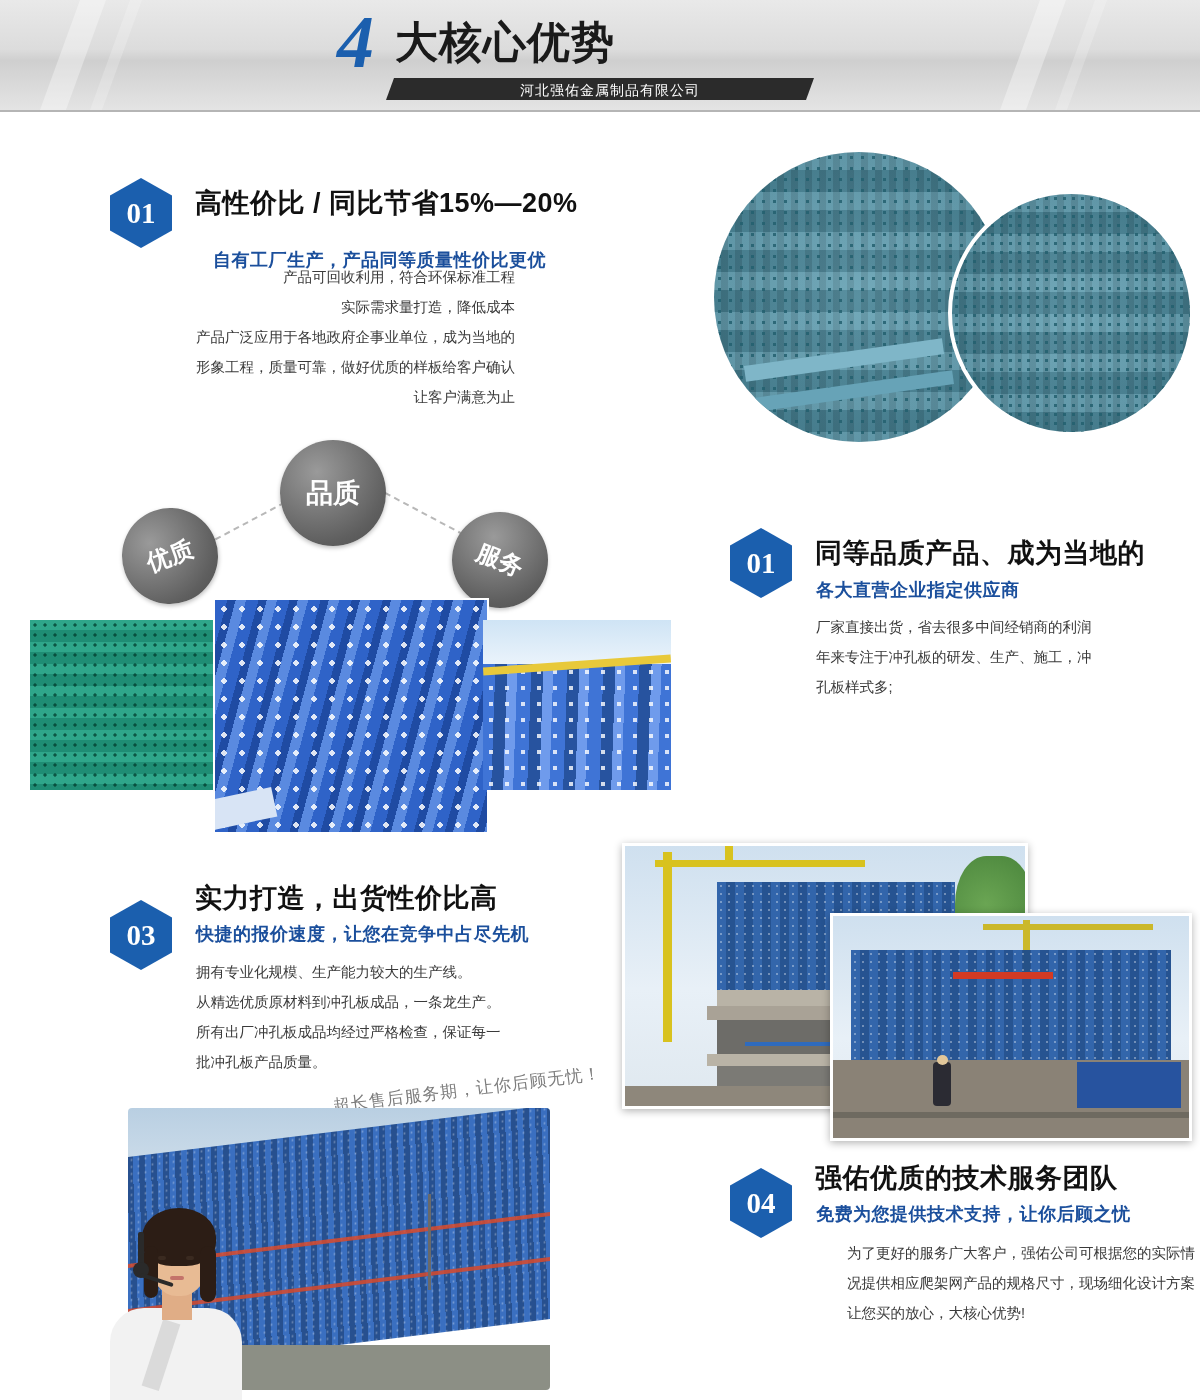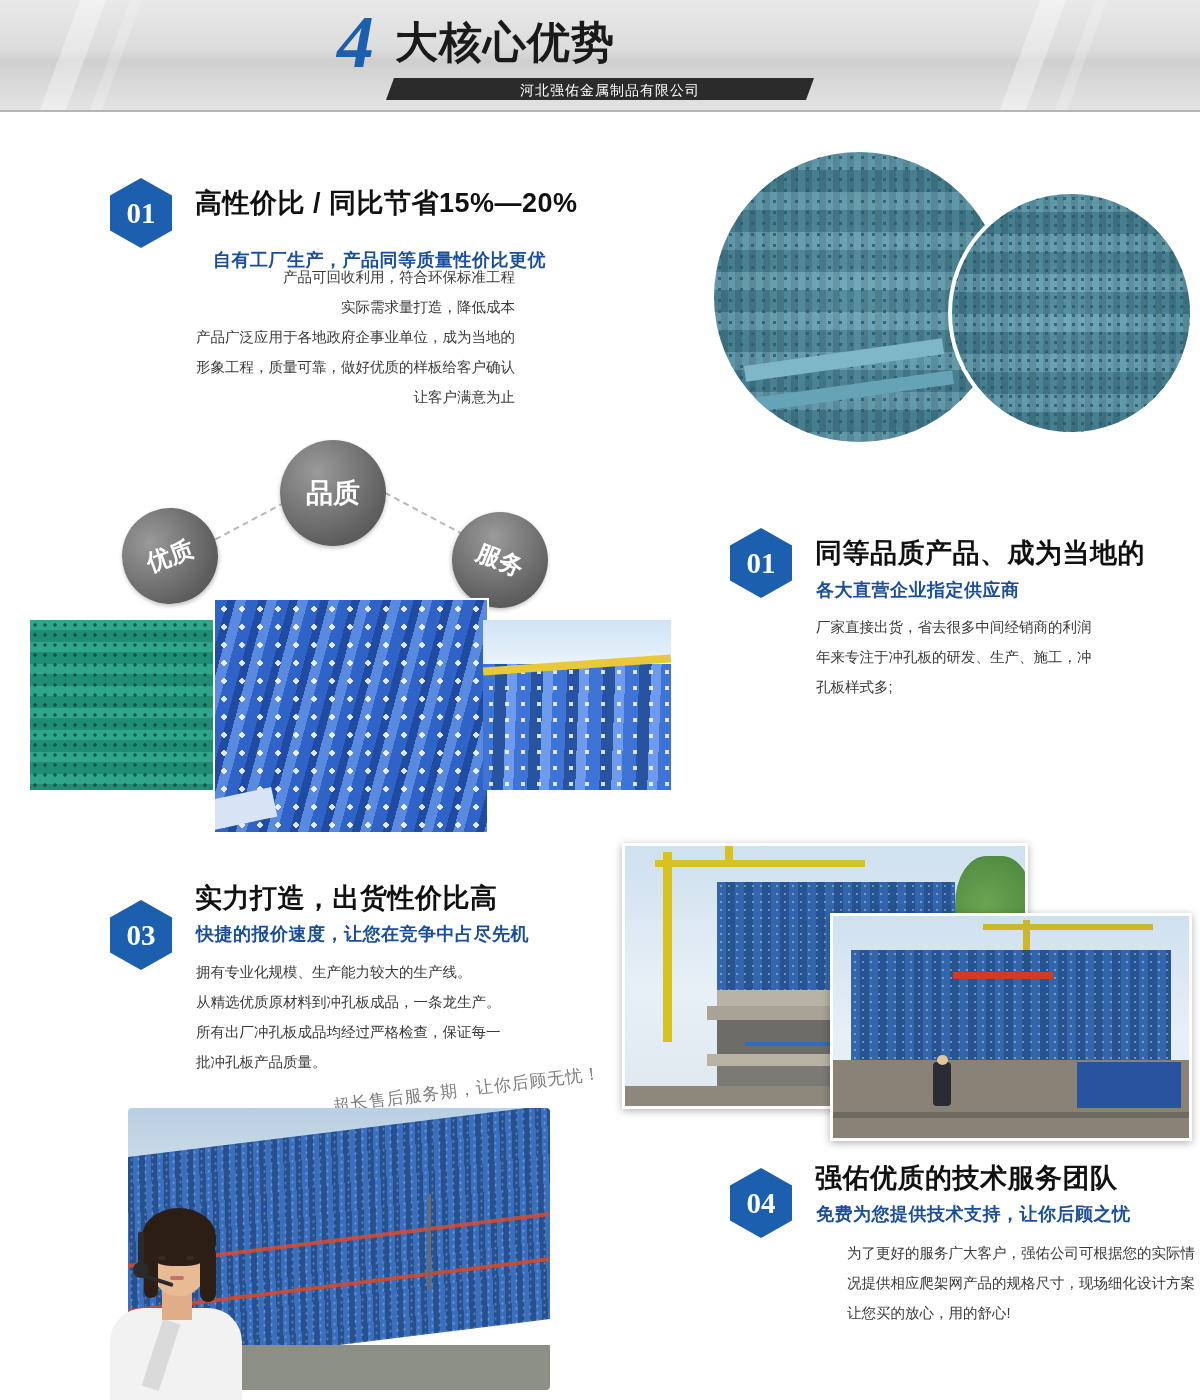--- a/index.html
+++ b/index.html
@@ -318,14 +318,14 @@
   <div style="position:absolute;left:86px;top:70px;width:8px;height:4px;background:#3a2a20;border-radius:2px;"></div>
   <div style="position:absolute;left:70px;top:90px;width:14px;height:4px;background:#c4736a;border-radius:3px;"></div>
 </div>
 
 <div class="hexnum" style="left:730px;top:1168px;">04</div>
 <div class="sec-title" style="left:815px;top:1160px;">强佑优质的技术服务团队</div>
 <div class="sec-sub" style="left:816px;top:1202px;">免费为您提供技术支持，让你后顾之忧</div>
 <div class="sec-body" style="left:827px;top:1238px;margin-left:20px;">
   <div>为了更好的服务广大客户，强佑公司可根据您的实际情</div>
   <div>况提供相应爬架网产品的规格尺寸，现场细化设计方案</div>
-  <div>让您买的放心，用的舒心!</div>
+  <div>让您买的放心，大核心优势!</div>
 </div>
 
 </body></html>

